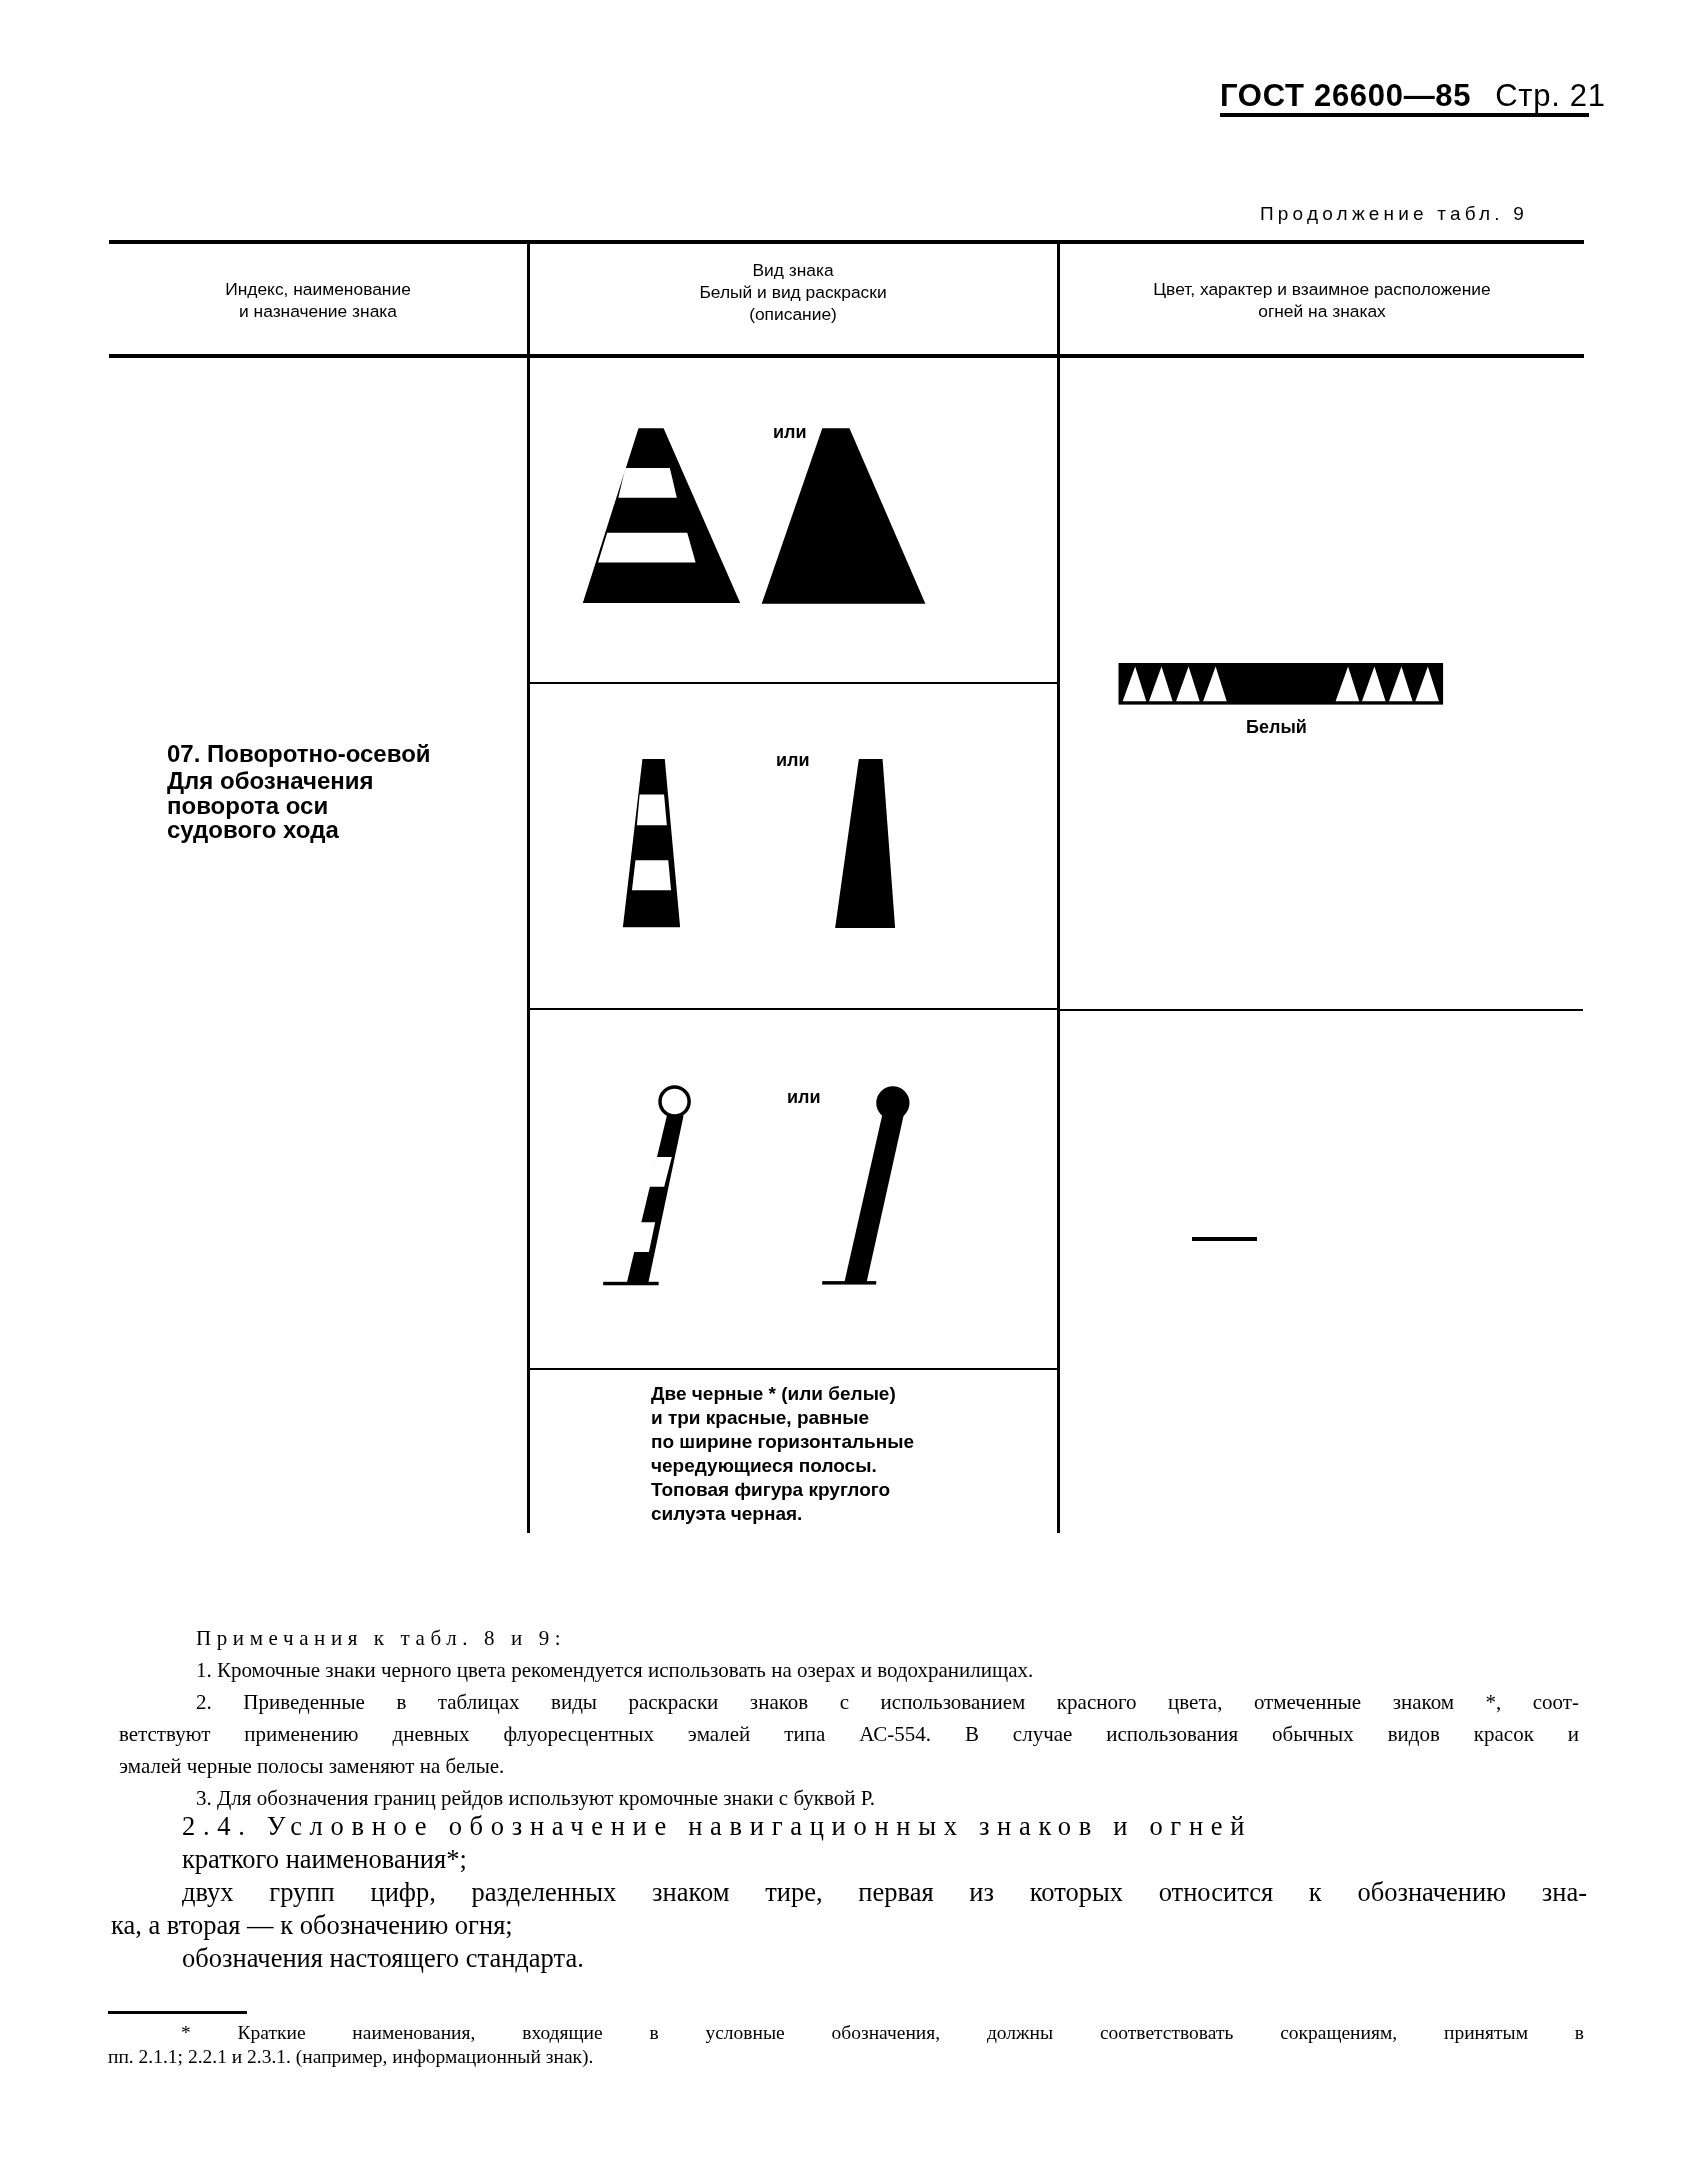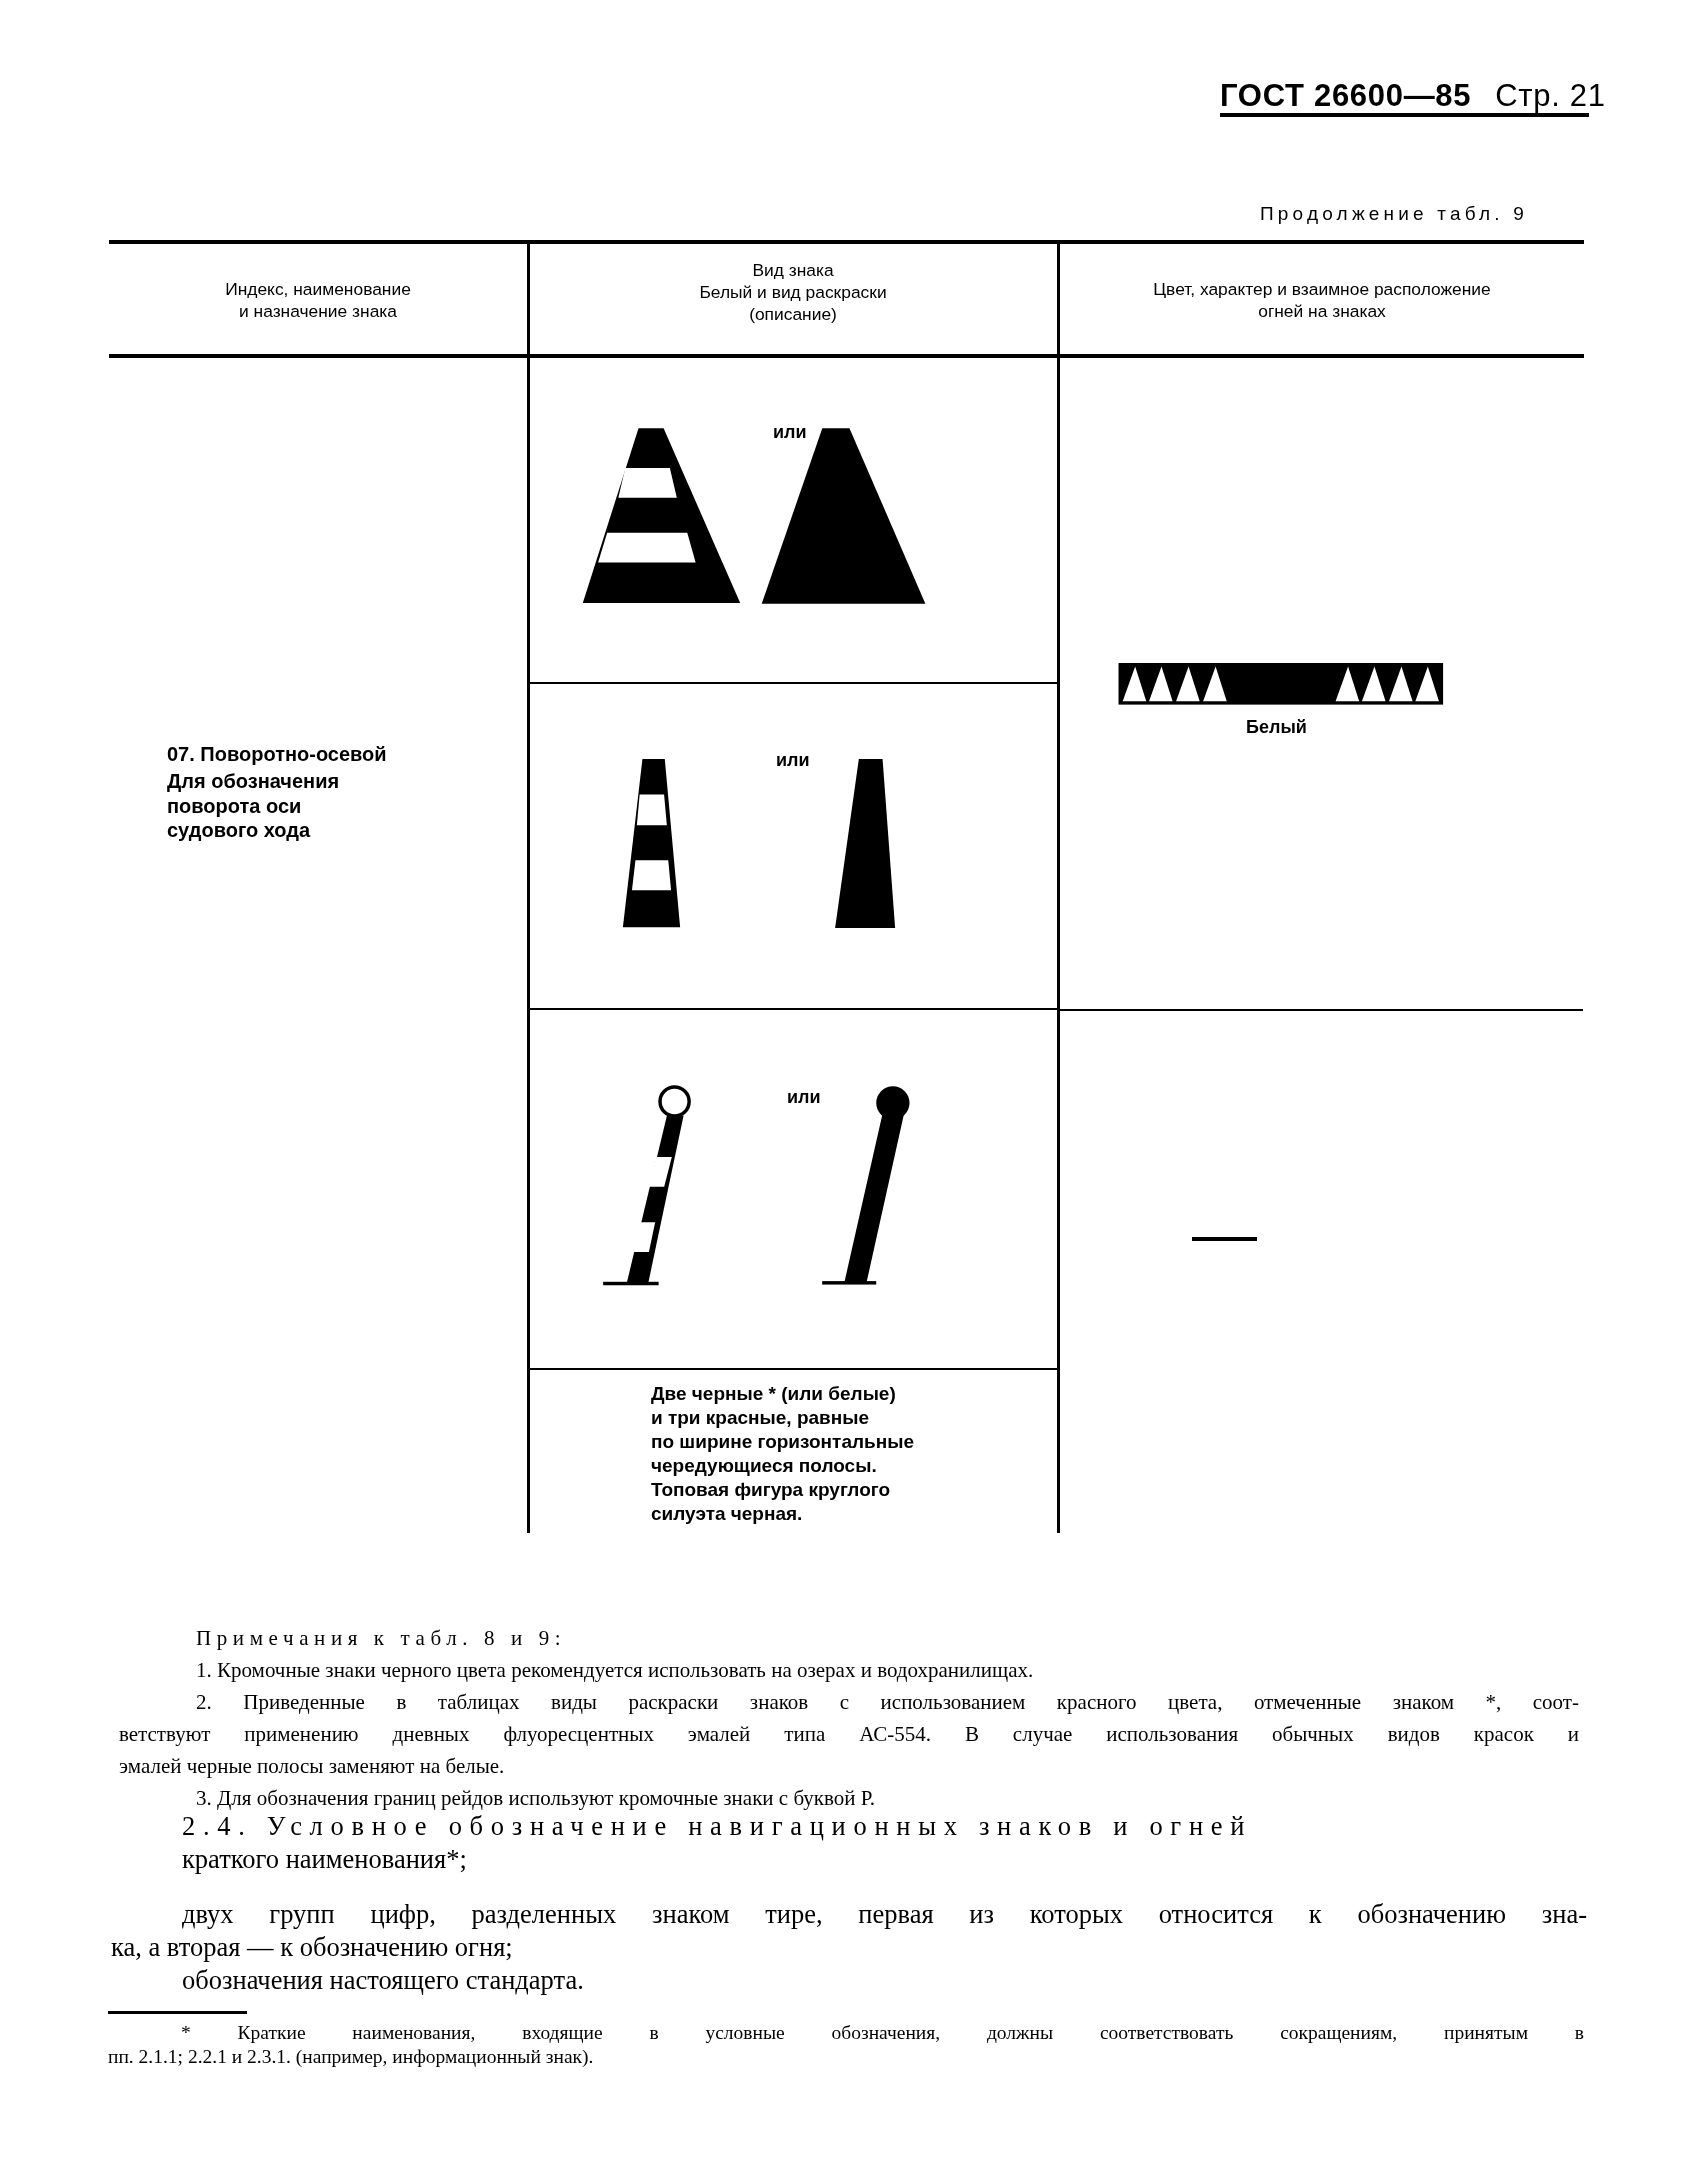--- a/index.html
+++ b/index.html
@@ -13,21 +13,21 @@
   .page-header .num { margin-left: 24px; font-weight: normal; }
   .header-rule { left: 1220px; top: 113px; width: 369px; height: 3.5px; background: #000; }
   .continuation { left: 1260px; top: 203px; font-size: 19px; letter-spacing: 4.2px; white-space: nowrap; }
 
   
   .hrule { background: #000; height: 3.5px; }
   .vrule { background: #000; width: 2.8px; }
   .thin { background: #000; height: 2.1px; }
 
   .th { font-size: 17.4px; text-align: center; line-height: 22px; }
-  .index-text { font-size: 20px; font-weight: bold; line-height: 24.4px; }
+  .index-text { font-size: 24px; font-weight: bold; line-height: 24.4px; }
   .or-label { font-size: 18px; font-weight: bold; }
   .desc-text { font-size: 19px; font-weight: bold; line-height: 24px; }
   .light-label { font-size: 18px; font-weight: bold; }
 
   
   .notes { font-size: 21px; line-height: 24px; }
   .notes p { margin: 8px; }
   .notes .title { letter-spacing: 5.6px; }
   .section { font-size: 26.5px; line-height: 33px; }
   .section p { margin: 0; }
@@ -139,21 +139,21 @@
   <p style="padding-left:77px;">1. Кромочные знаки черного цвета рекомендуется использовать на озерах и водохранилищах.</p>
   <p style="padding-left:77px;" class="justify">2. Приведенные в таблицах виды раскраски знаков с использованием красного цвета, отмеченные знаком *, соот-</p>
   <p class="justify">ветствуют применению дневных флуоресцентных эмалей типа АС-554. В случае использования обычных видов красок и</p>
   <p>эмалей черные полосы заменяют на белые.</p>
   <p style="padding-left:77px;">3. Для обозначения границ рейдов используют кромочные знаки с буквой Р.</p>
 </div>
 
 <div class="abs serif section" style="left:111px; top:1810px; width:1476px;">
   <p style="padding-left:71px;" class="title">2.4. Условное обозначение навигационных знаков и огней</p>
   <p style="padding-left:71px;">краткого наименования*;</p>
-  <p style="padding-left:71px;margin-top:22px;" class="justify">двух групп цифр, разделенных знаком тире, первая из которых относится к обозначению зна-</p>
+  <p style="padding-left:71px;" class="justify">двух групп цифр, разделенных знаком тире, первая из которых относится к обозначению зна-</p>
   <p>ка, а вторая — к обозначению огня;</p>
   <p style="padding-left:71px;">обозначения настоящего стандарта.</p>
 </div>
 
 <div class="abs" style="left:108px; top:2011px; width:139px; height:2.8px; background:#000;"></div>
 <div class="abs serif foot" style="left:108px; top:2021px; width:1476px;">
   <p style="padding-left:73px;" class="justify">* Краткие наименования, входящие в условные обозначения, должны соответствовать сокращениям, принятым в</p>
   <p>пп. 2.1.1; 2.2.1 и 2.3.1. (например, информационный знак).</p>
 </div>
 

